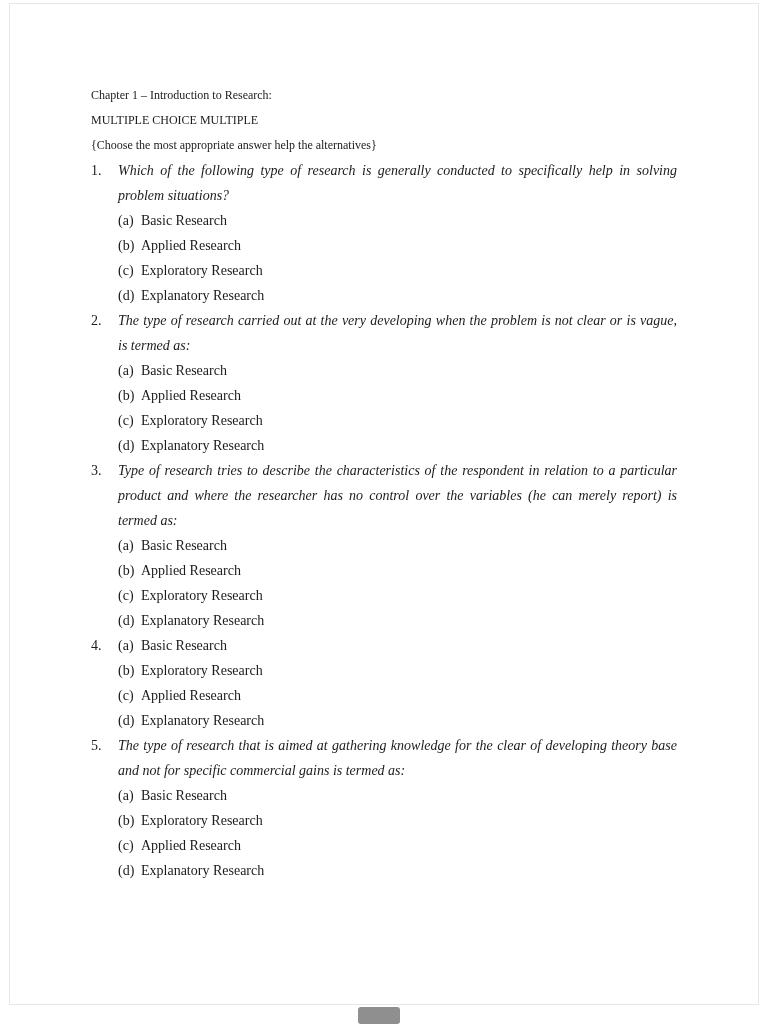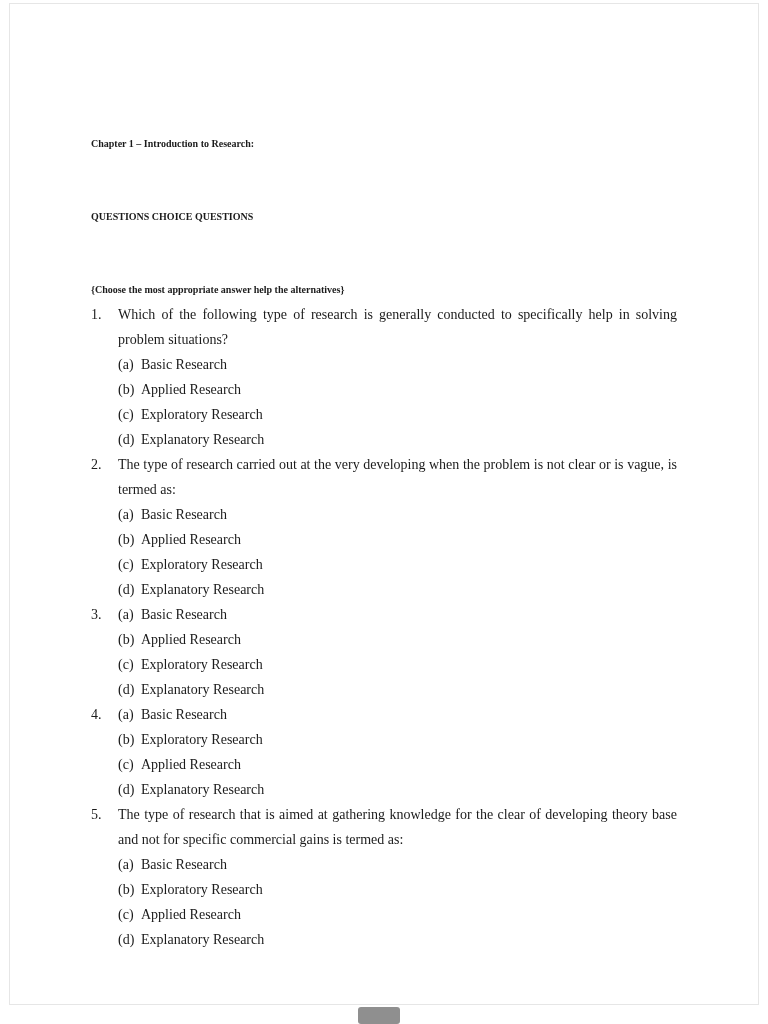--- a/index.html
+++ b/index.html
@@ -19,34 +19,33 @@
     border: 1px solid #e6e6e6;
     pointer-events: none;
   }
   .content {
     position: absolute;
     left: 91px; top: 83px; width: 586px;
     font-size: 14px;
     line-height: 25px;
   }
   .heading {
-    font-size: 10px;
-    font-weight: bold;
+    font-size: 12px;
+    font-weight: normal;
     line-height: 25px;
-    margin-top: 48px;
   }
   .questions { }
   .question { }
   .q-row { display: flex; }
   .q-num {
     flex: none;
     width: 27px;
   }
   .q-body { flex: 1; min-width: 0; }
-  .q-text { text-align: justify; }
+  .q-text { text-align: justify; font-style: italic; }
   .option { }
   .opt-marker {
     display: inline-block;
     min-width: 23px;
   }
   .scroll-fragment {
     position: absolute;
     left: 358px; top: 1007px;
     width: 42px; height: 17px;
     background: #8f8f8f;
@@ -54,21 +53,21 @@
   }
 </style>
 </head>
 <body>
 
 <div class="page">
   <div class="page-frame"></div>
 
   <div class="content">
     <div class="heading">Chapter 1 – Introduction to Research:</div>
-    <div class="heading">QUESTIONS CHOICE QUESTIONS</div>
+    <div class="heading">MULTIPLE CHOICE MULTIPLE</div>
     <div class="heading">{Choose the most appropriate answer help the alternatives}</div>
     <div class="questions">
   <div class="question">
     <div class="q-row">
       <span class="q-num">1.</span>
       <div class="q-body">
         <div class="q-text">Which of the following type of research is generally conducted to specifically help in solving problem situations?</div>
         <div class="options">
   <div class="option">
     <span class="opt-marker">(a)</span><span class="opt-label">Basic Research</span>
@@ -113,20 +112,21 @@
   </div>
 </div>
       </div>
     </div>
   </div>
 
   <div class="question">
     <div class="q-row">
       <span class="q-num">3.</span>
       <div class="q-body">
+        <div class="q-text">Type of research tries to describe the characteristics of the respondent in relation to a particular product and where the researcher has no control over the variables (he can merely report) is termed as:</div>
         <div class="options">
   <div class="option">
     <span class="opt-marker">(a)</span><span class="opt-label">Basic Research</span>
   </div>
 
   <div class="option">
     <span class="opt-marker">(b)</span><span class="opt-label">Applied Research</span>
   </div>
 
   <div class="option">

